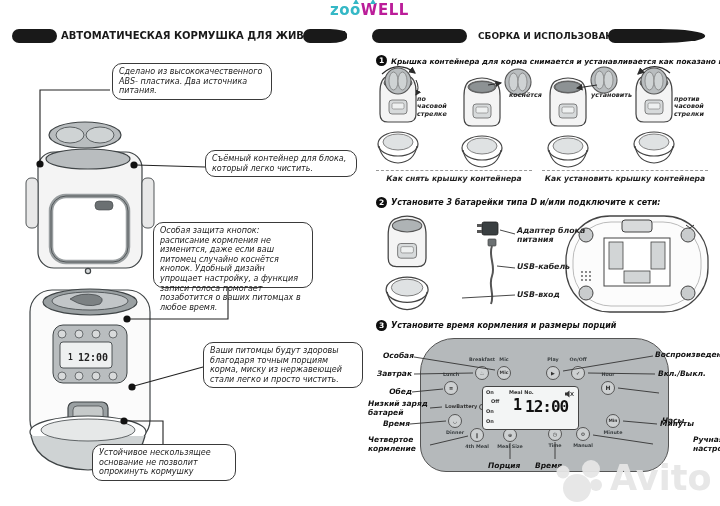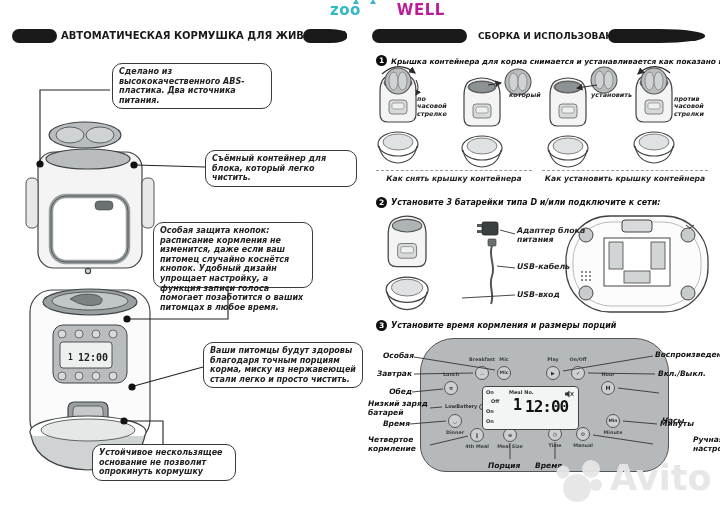--- a/index.html
+++ b/index.html
@@ -2,25 +2,25 @@
 <html><head>
 <meta charset="utf-8">
 <style>
   html,body{margin:0;padding:0;background:#fff;}
   #page{position:relative;width:720px;height:506px;background:#ffffff;overflow:hidden;
         font-family:"DejaVu Sans",sans-serif;color:#1c1c1c;}
   
   .pill{position:absolute;background:#191919;border-radius:9px;height:14px;}
   .banner-title{position:absolute;font-weight:bold;color:#1a1a1a;letter-spacing:0;white-space:nowrap;}
   #logo{position:absolute;left:330px;top:1px;font-weight:bold;font-size:15px;letter-spacing:.5px;}
-  #logo .lz{color:#35b8c6;} #logo .lw{color:#bb1d99;margin-left:36px;}
+  #logo .lz{color:#35b8c6;} #logo .lw{color:#bb1d99;}
   #logo .ear{position:absolute;width:0;height:0;border-left:3px solid transparent;border-right:3px solid transparent;border-bottom:5px solid #35b8c6;top:-2px;}
   
   .callout{position:absolute;background:#fff;border:1.3px solid #3a3a3a;border-radius:10px;
-           padding:3px 6px;font-style:italic;font-weight:bold;font-size:8px;line-height:1.2;color:#222;}
+           padding:3px 6px;font-style:italic;font-weight:normal;font-size:8px;line-height:1.2;color:#222;}
   
   .stepnum{position:absolute;width:11px;height:11px;border-radius:50%;background:#0d0d0d;color:#fff;
            font-size:7.5px;font-weight:bold;text-align:center;line-height:11px;}
   .step-title{position:absolute;font-style:italic;font-weight:bold;font-size:8px;white-space:nowrap;color:#111;}
   .step-title.long{font-size:7.4px;}
   .fig-label{position:absolute;font-style:italic;font-weight:bold;font-size:6.4px;line-height:1.15;color:#222;}
   .caption{position:absolute;font-style:italic;font-weight:bold;font-size:7.6px;text-align:center;
            border-top:1px dashed #999;padding-top:3px;color:#222;}
   .s2label{position:absolute;font-style:italic;font-weight:bold;font-size:7.8px;line-height:1.2;color:#222;}
   
@@ -168,21 +168,21 @@
     <ellipse cx="198" cy="23" rx="13" ry="5.5" fill="#8d9294" stroke="#555" stroke-width="0.8"></ellipse>
     <use href="#gLid" x="234" y="16"></use>
     <line x1="227" y1="21" x2="207" y2="24" stroke="#2b2b2b" stroke-width="1.1" marker-end="url(#arr)"></line>
 
     <use href="#gFeeder" x="262" y="6"></use>
     <use href="#gLid" x="284" y="17"></use>
     <path d="M300,9 Q284,-4 268,10" stroke="#2b2b2b" stroke-width="1.2" fill="none" marker-end="url(#arr)"></path>
   </svg>
 
   <div class="fig-label" style="left:417px;top:96px;width:36px;">по часовой стрелке</div>
-  <div class="fig-label" style="left:509px;top:92px;width:44px;">который</div>
+  <div class="fig-label" style="left:509px;top:92px;width:44px;">коснётся</div>
   <div class="fig-label" style="left:591px;top:92px;width:48px;">установить</div>
   <div class="fig-label" style="left:674px;top:96px;width:40px;">против часовой стрелки</div>
 
   <div class="caption" style="left:542px;top:170px;width:166px;">Как установить крышку контейнера</div>
   <div class="caption" style="left:376px;top:170px;width:156px;">Как снять крышку контейнера</div>
 
   <div class="stepnum" style="left:376px;top:197px;">2</div>
   <div class="step-title" style="left:391px;top:198px;">Установите 3 батарейки типа D и/или подключите к сети:</div>
 
   <svg style="left:370px;top:208px;" width="345" height="110" viewBox="0 0 345 110">

